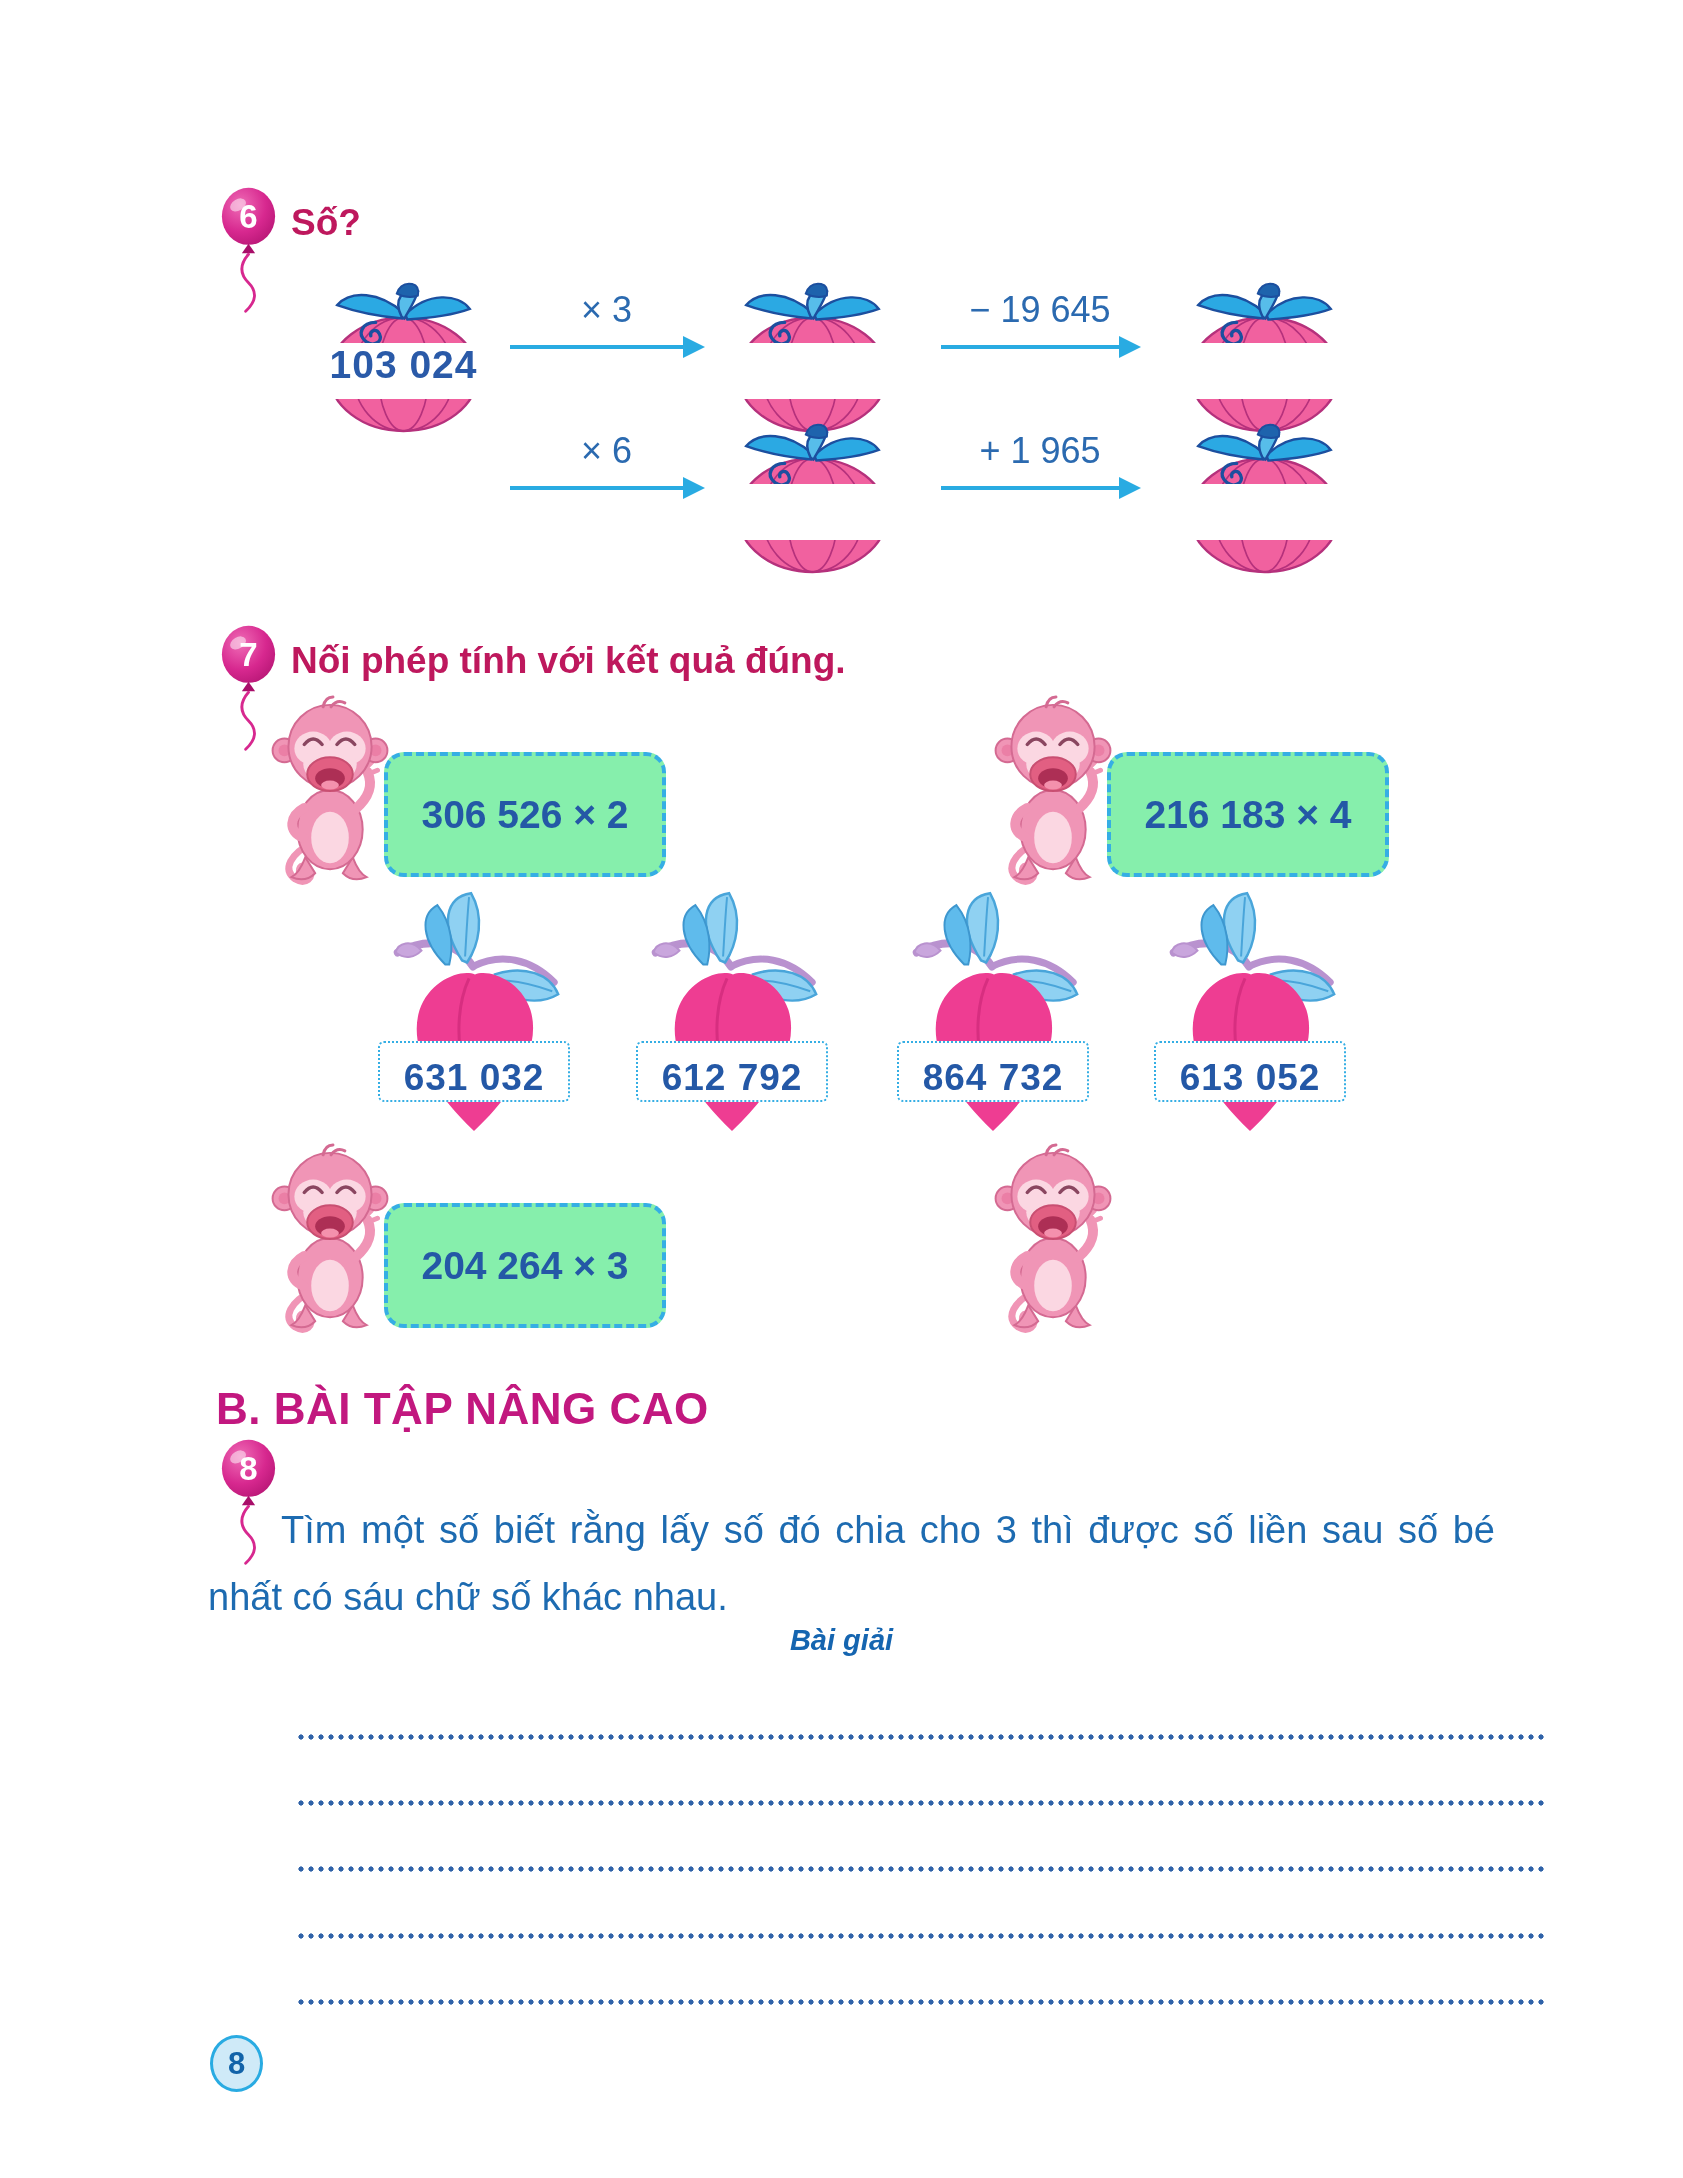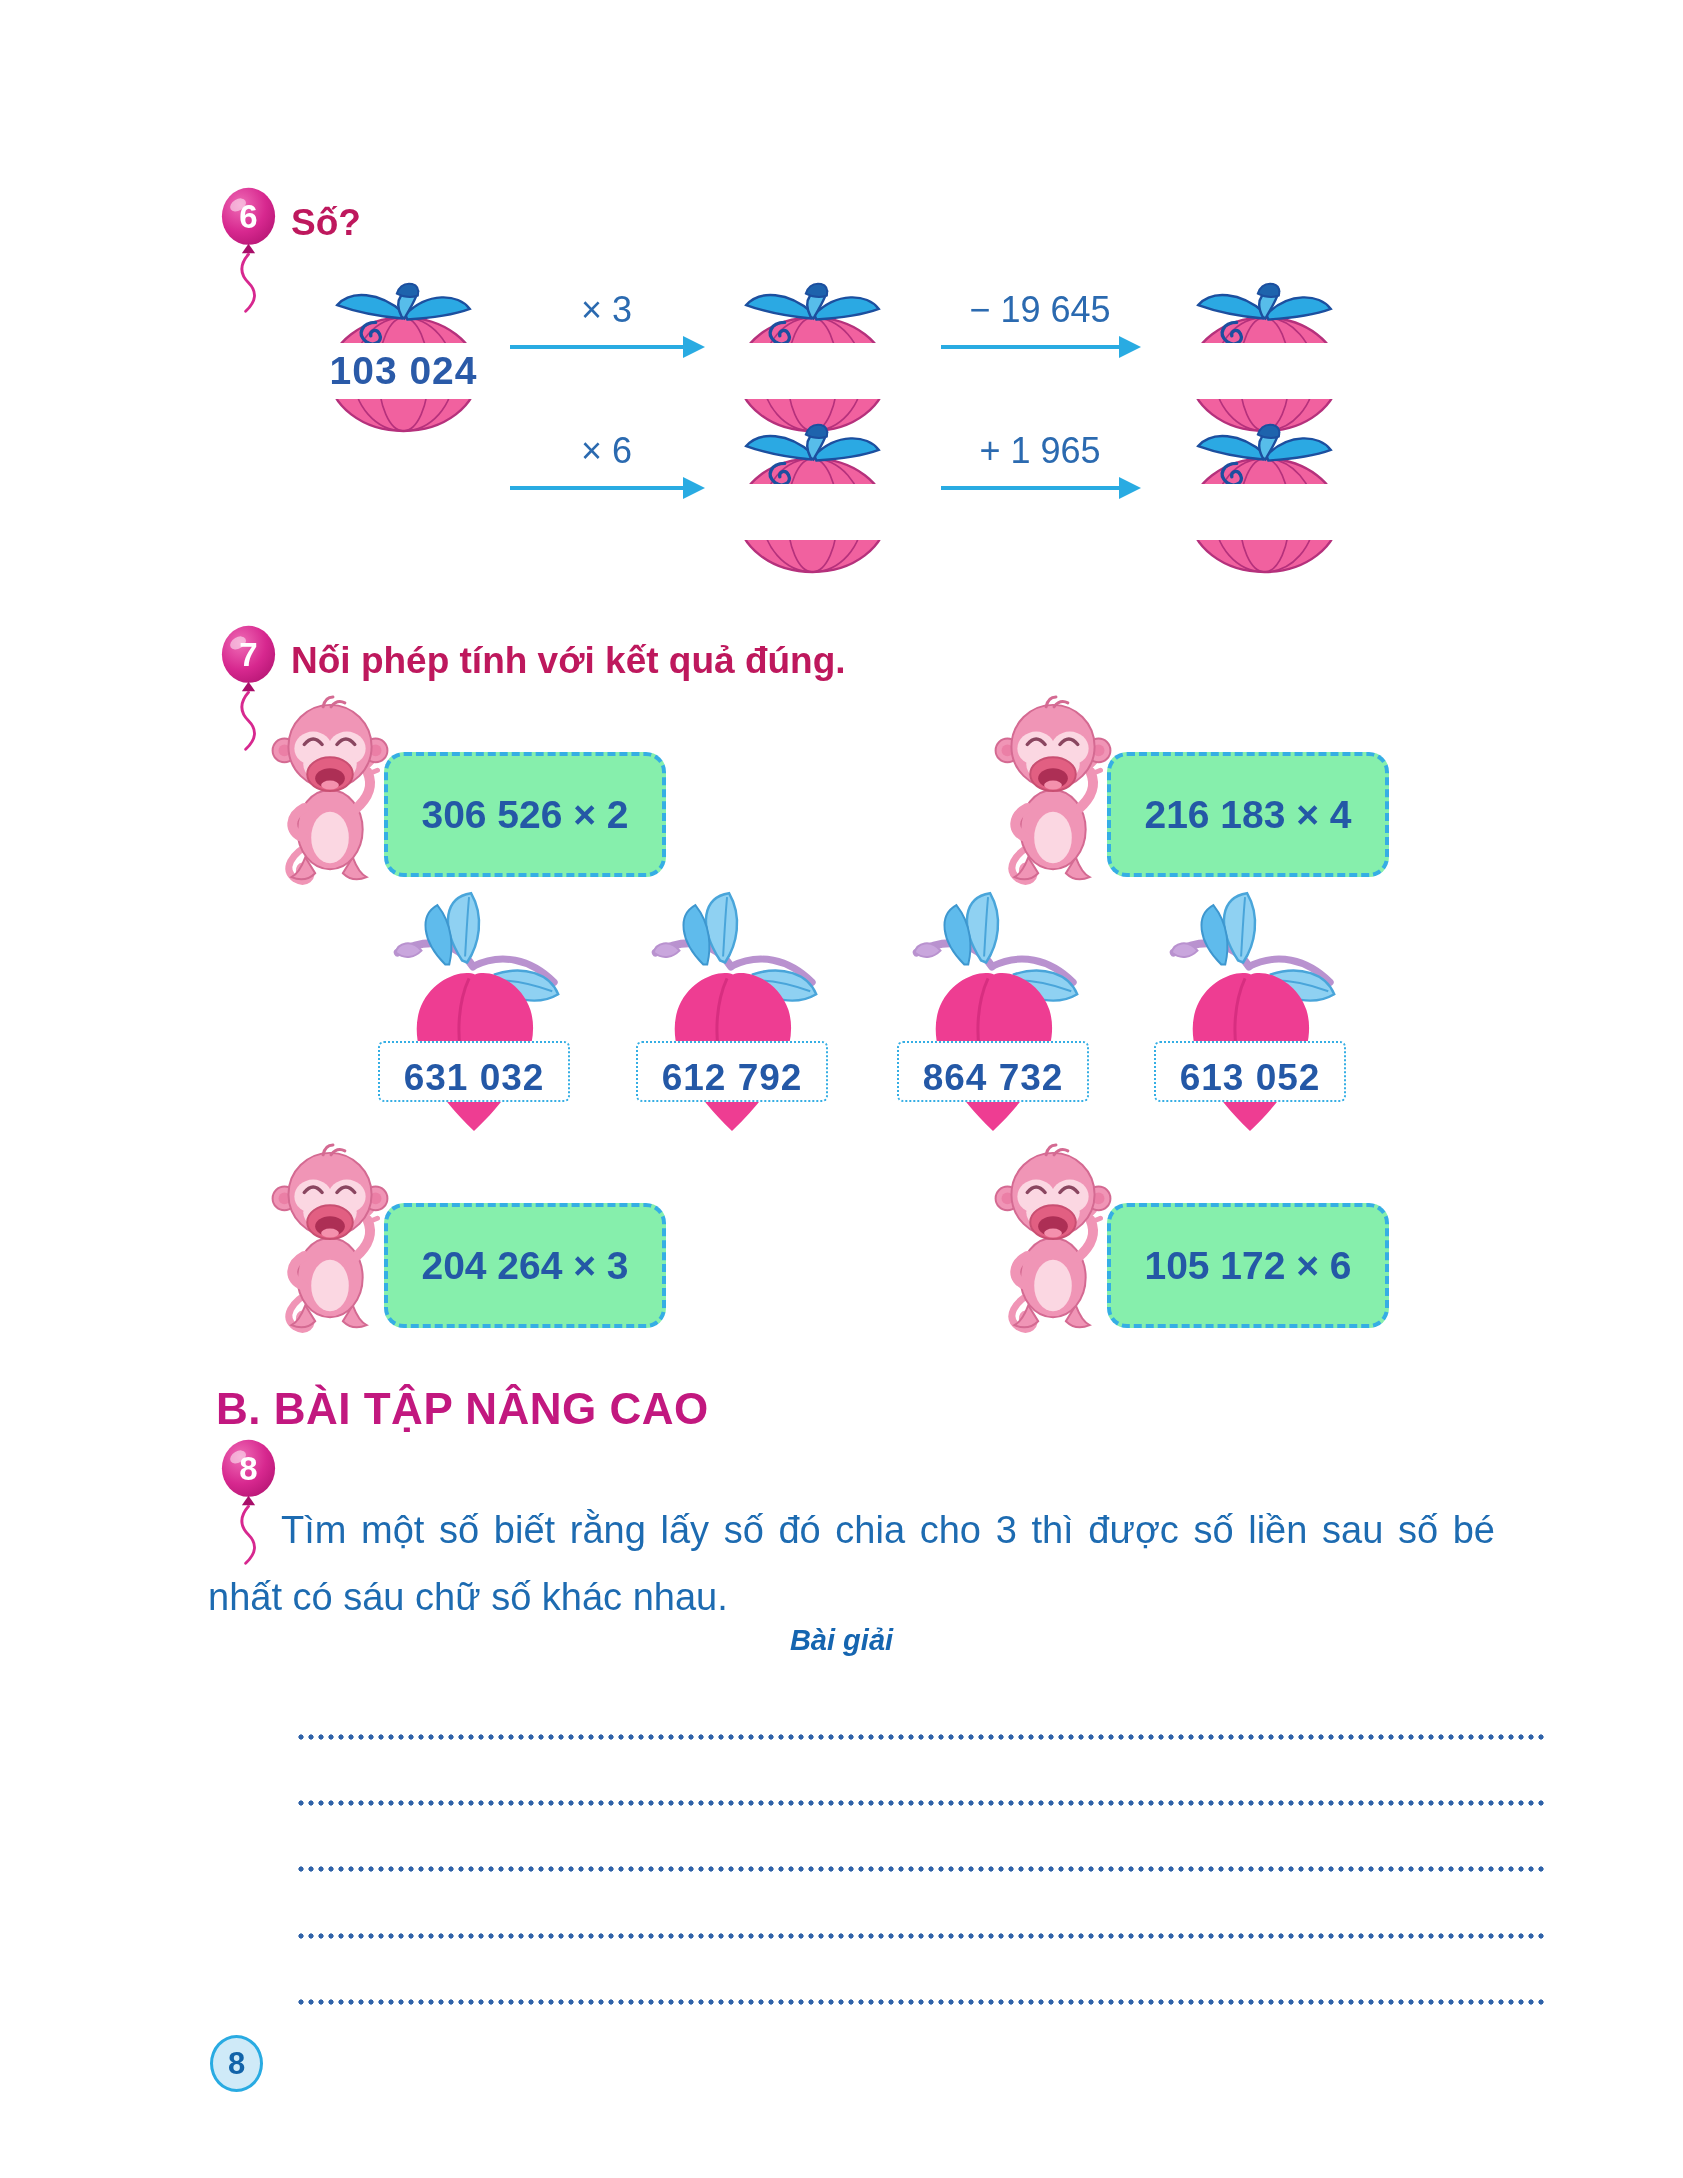--- a/index.html
+++ b/index.html
@@ -15,21 +15,21 @@
     color:#ffffff;font-size:33px;font-weight:bold;
   }
   
   .ex-title{position:absolute;color:#be185d;font-weight:bold;font-size:37px;white-space:nowrap;}
   .b-title{position:absolute;color:#c2187f;font-weight:bold;font-size:44px;white-space:nowrap;letter-spacing:0.5px;}
   
   .pumpkin{position:absolute;width:183px;height:160px;}
   .pumpkin svg{width:183px;height:154px;display:block;}
   .pband{
     position:absolute;left:2px;right:2px;top:63px;height:56px;background:#ffffff;
-    border-radius:16px;display:flex;align-items:center;justify-content:center;
+    border-radius:16px;display:flex;align-items:flex-start;justify-content:center;
   }
   .pband .val{color:#2a5aa8;font-size:39px;font-weight:bold;letter-spacing:1px;}
   
   .arrowgrp{position:absolute;text-align:center;}
   .arrowgrp .op{display:block;font-size:36px;color:#2b6ab0;margin-bottom:14px;white-space:nowrap;}
   .arrowgrp .shaft{position:relative;height:4px;background:#29abe2;margin-right:8px;}
   .arrowgrp .shaft::after{
     content:"";position:absolute;right:-10px;top:-9px;width:0;height:0;
     border-left:22px solid #29abe2;border-top:11px solid transparent;border-bottom:11px solid transparent;
   }
@@ -267,23 +267,20 @@
   </div>
   <div class="exprbox" style="left:384px;top:1203px">
     <span class="expr">204 264 × 3</span>
   </div>
 
   <div class="monkey" style="left:992px;top:1141px">
     <svg viewBox="0 0 125 200" width="124" height="198">
         <use href="#sym-monkey"></use>
       </svg>
   </div>
-  <div class="exprbox" style="left:1107px;top:1203px">
-    <span class="expr">105 172 × 6</span>
-  </div>
 
   <div class="b-title" style="left:216px;top:1384px">B. BÀI TẬP NÂNG CAO</div>
 
   <div class="balloon" style="left:220px;top:1438px">
     <svg viewBox="0 0 58 130" width="57" height="129">
         <use href="#sym-balloon"></use>
       </svg>
     <span class="num">8</span>
   </div>
   <div class="problem">Tìm một số biết rằng lấy số đó chia cho 3 thì được số liền sau số bé nhất có sáu chữ số khác nhau.</div>

